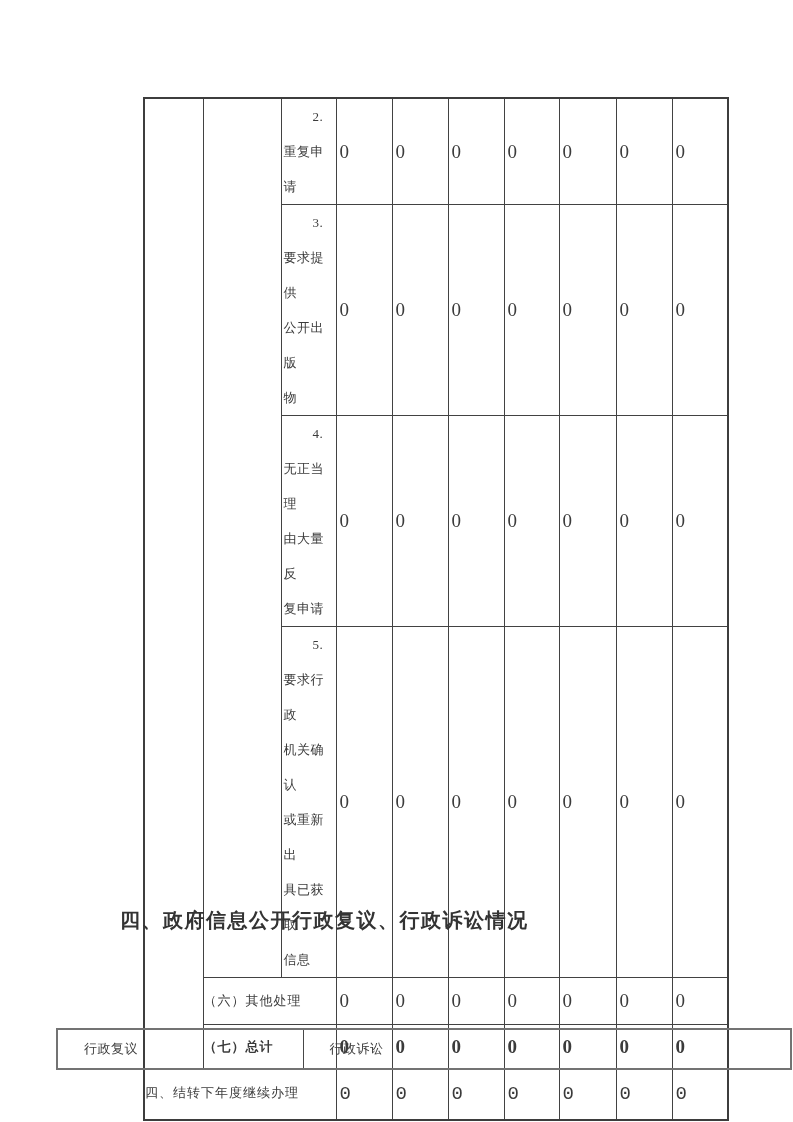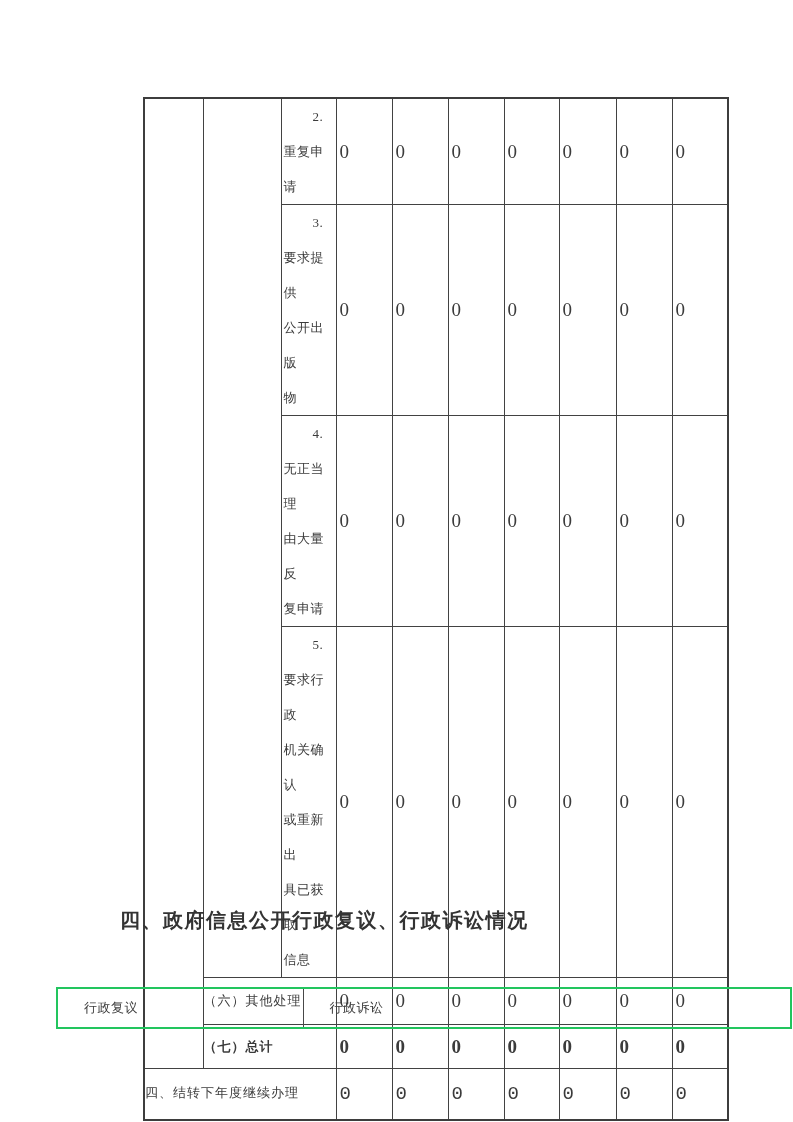--- a/index.html
+++ b/index.html
@@ -69,24 +69,24 @@
     font-weight: bold;
     font-size: 20px;
     line-height: 28px;
     letter-spacing: 1.5px;
     color: #333333;
   }
 
   
   #table2 {
     position: absolute;
-    left: 56px; top: 987px;
+    left: 56px; top: 1028px;
     border-collapse: collapse;
     table-layout: fixed;
-    border: 2px solid #22c55e;
+    border: 2px solid #737373;
   }
   #table2 td {
     border: 1px solid #484848;
     height: 38px;
     vertical-align: middle;
     text-align: left;
     padding: 0 0 0 26px;
     font-size: 13px;
     letter-spacing: 0.5px;
     color: #3b3b3b;

